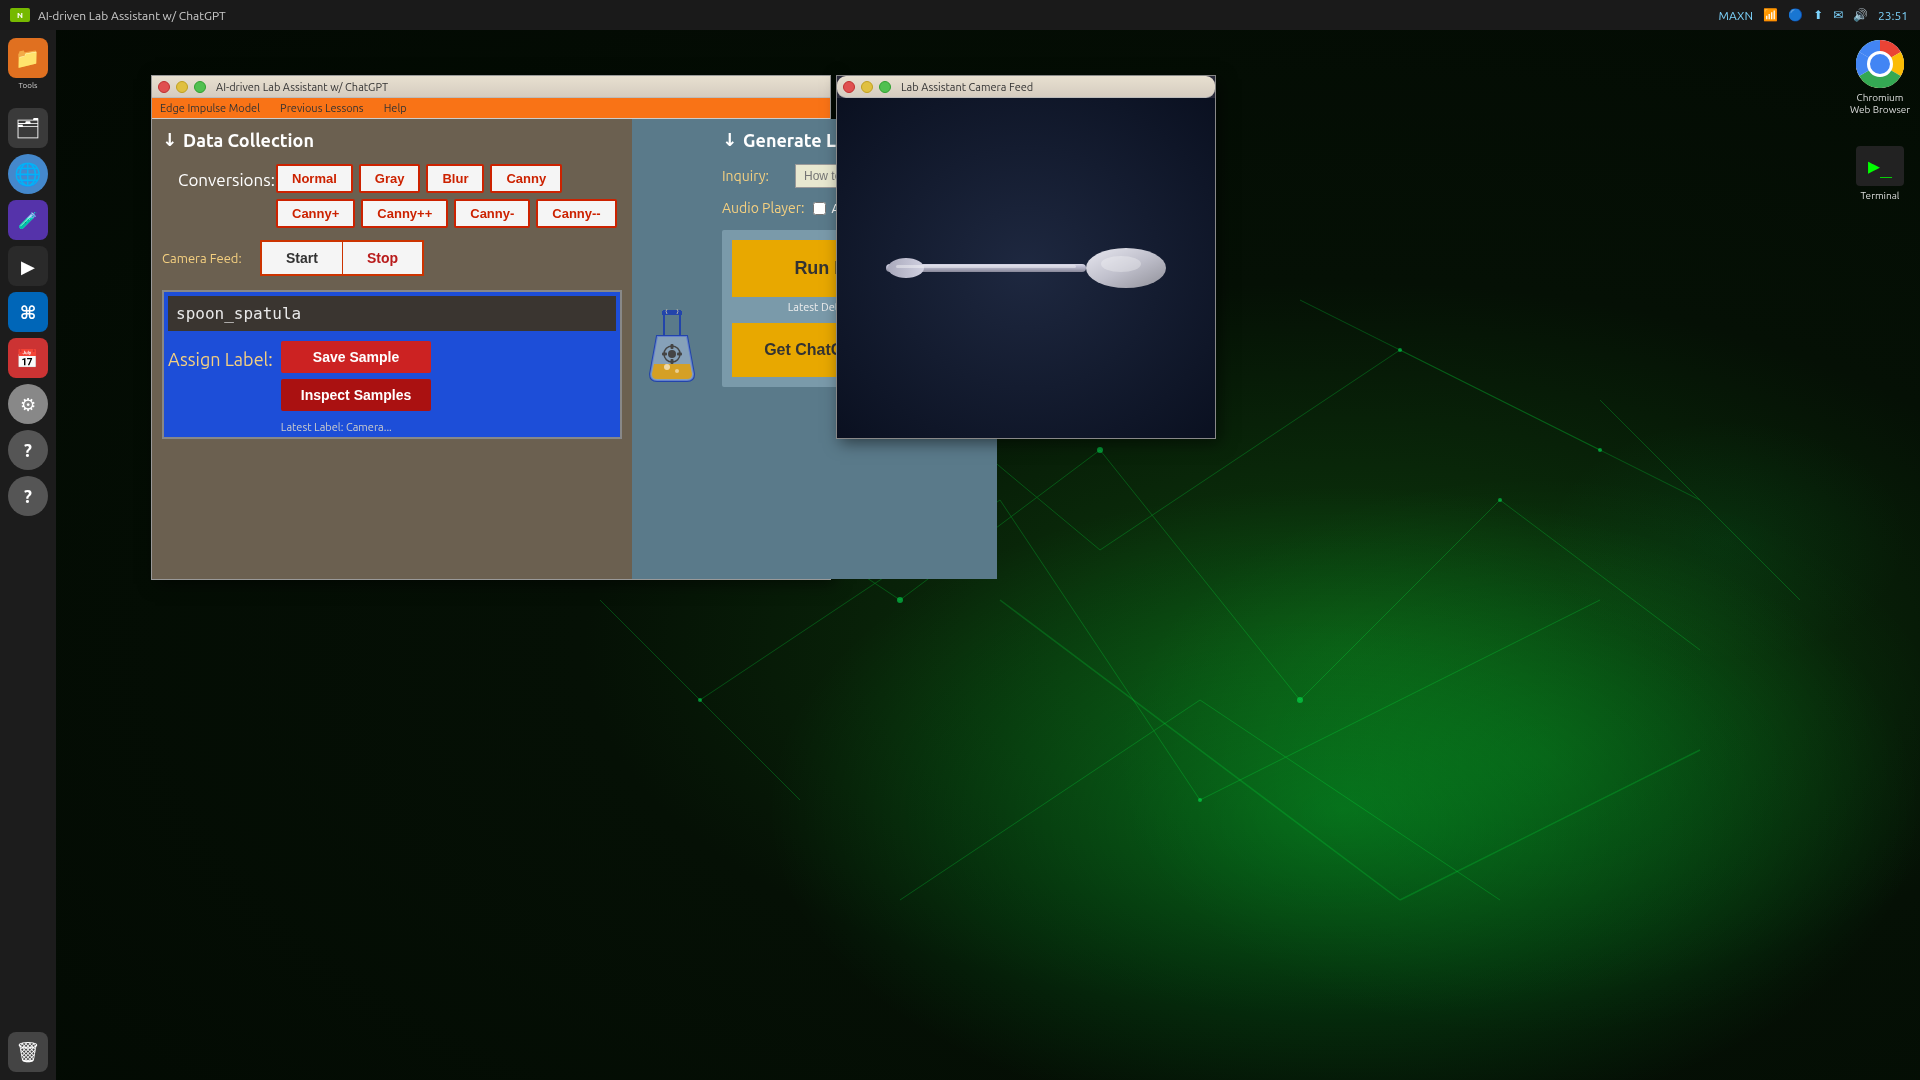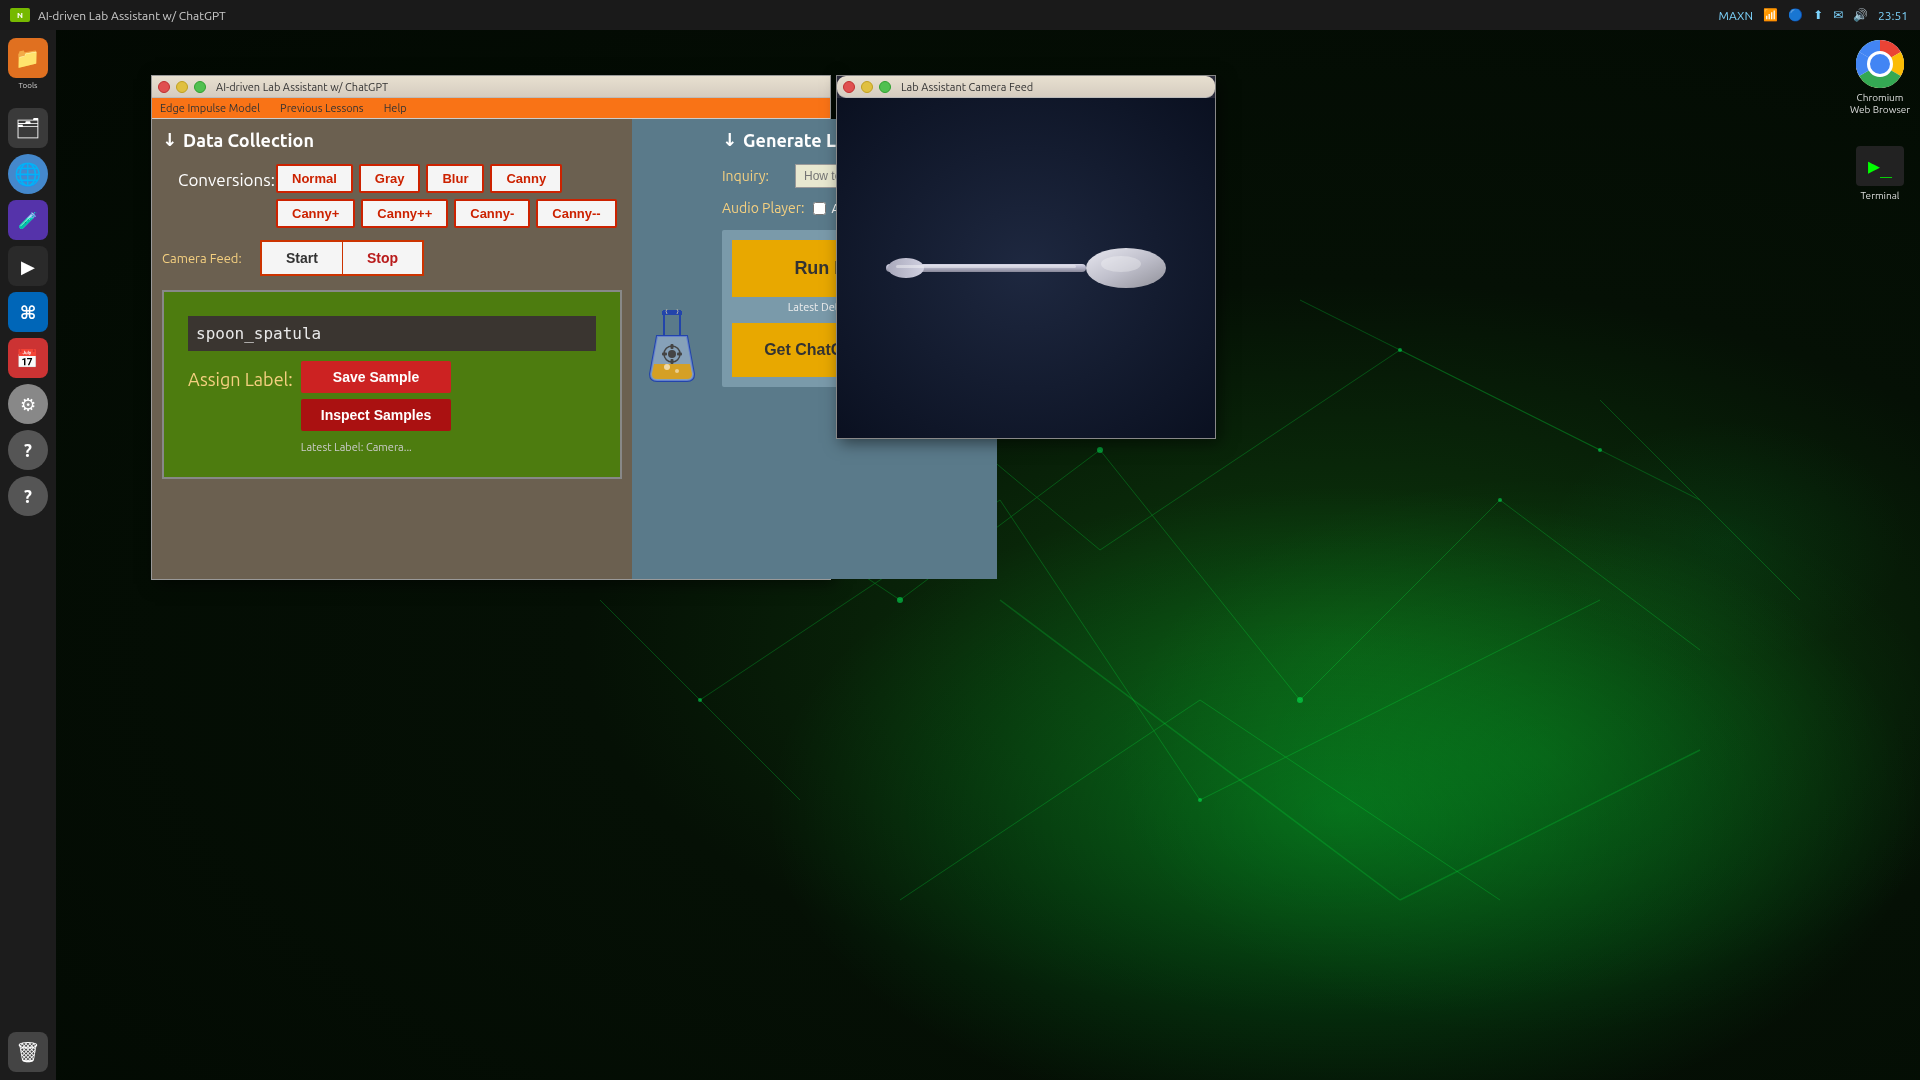--- a/index.html
+++ b/index.html
@@ -306,22 +306,22 @@
       font-size: 14px;
       font-weight: bold;
       border: none;
       cursor: pointer;
     }
     .cam-btn.start { background: #f5f5f5; color: #333; border-right: 1px solid #cc3300; }
     .cam-btn.stop { background: #f5f5f5; color: #b91c1c; }
 
     .label-section {
       border: 2px solid #888;
-      padding: 24px;
-      background: #4d7c0f;
+      padding: 4px;
+      background: #1d4ed8;
     }
     .label-input-wrap {
       background: #3a3530;
       padding: 8px;
       margin-bottom: 10px;
     }
     .label-input {
       background: transparent;
       border: none;
       color: #e8e8e8;

